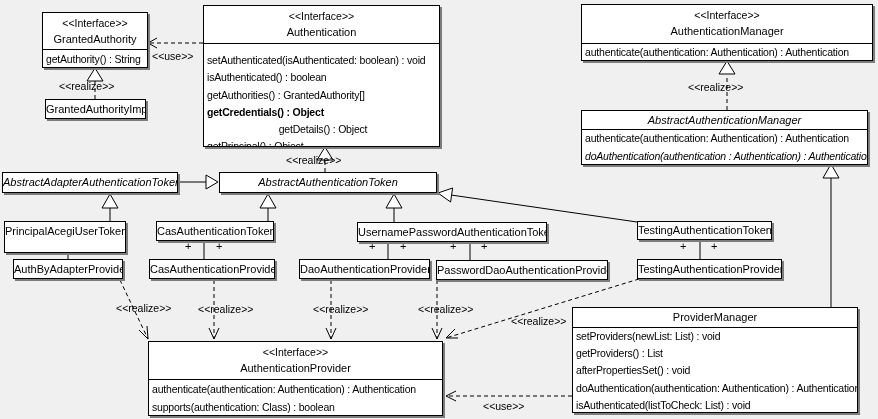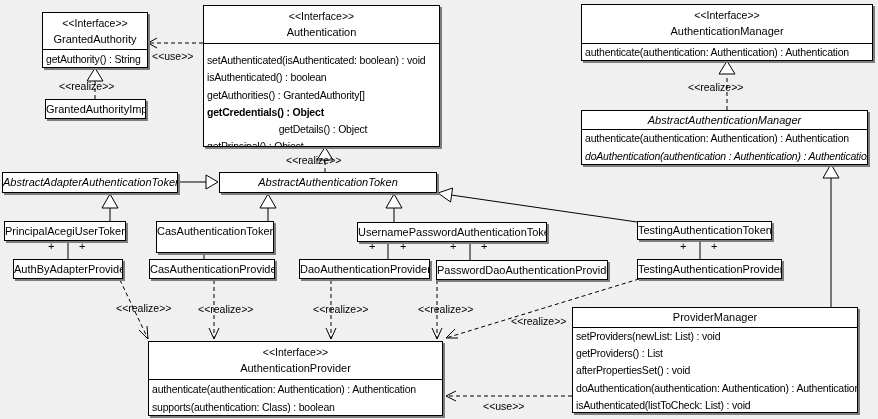--- a/index.html
+++ b/index.html
@@ -153,26 +153,26 @@
         <div class="cname abstract-name">AbstractAdapterAuthenticationToken</div>
       </div>
   </div>
 
   <div class="cls one" style="left:219px;top:172px;width:218px;height:21px;">
     <div class="hdr">
         <div class="cname abstract-name">AbstractAuthenticationToken</div>
       </div>
   </div>
 
-  <div class="cls one" style="left:4px;top:221px;width:122px;height:20px;">
+  <div class="cls one" style="left:4px;top:221px;width:122px;height:32px;">
     <div class="hdr">
         <div class="cname">PrincipalAcegiUserToken</div>
       </div>
   </div>
-  <div class="cls one" style="left:156px;top:221px;width:118px;height:32px;">
+  <div class="cls one" style="left:156px;top:221px;width:118px;height:20px;">
     <div class="hdr">
         <div class="cname">CasAuthenticationToken</div>
       </div>
   </div>
   <div class="cls one" style="left:357px;top:222px;width:190px;height:20px;">
     <div class="hdr">
         <div class="cname">UsernamePasswordAuthenticationToken</div>
       </div>
   </div>
   <div class="cls one" style="left:637px;top:221px;width:135px;height:19px;">

